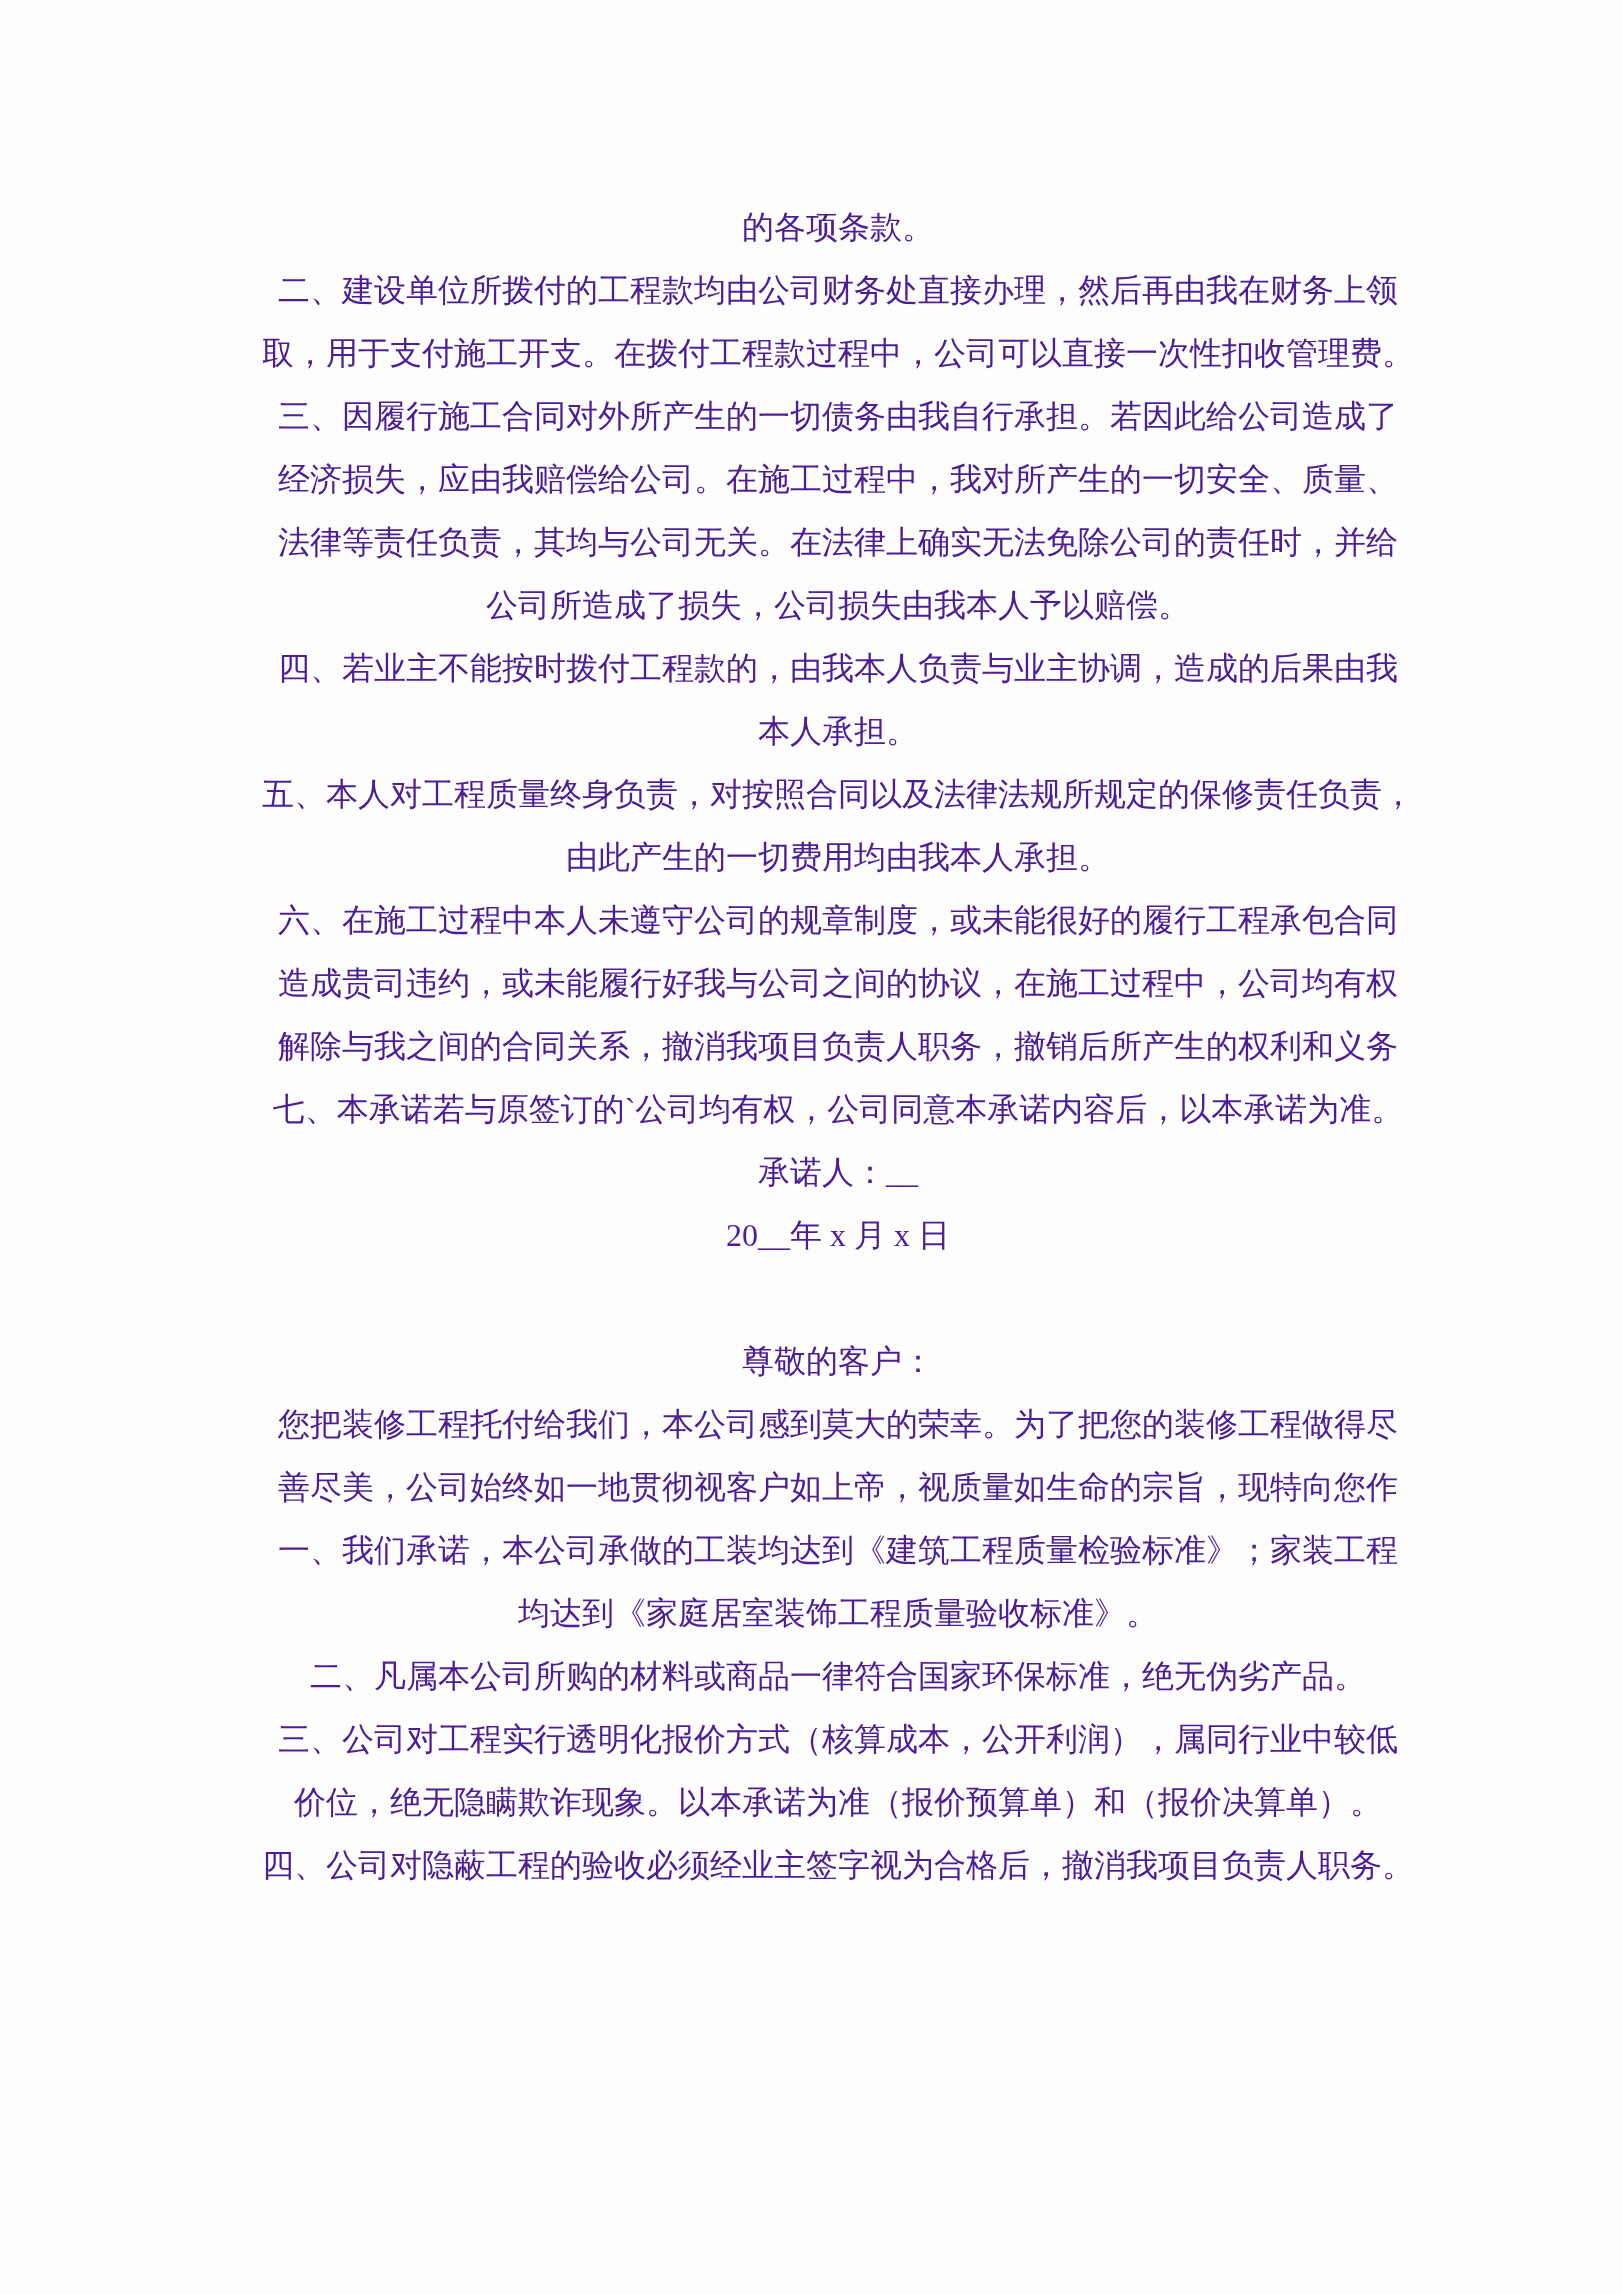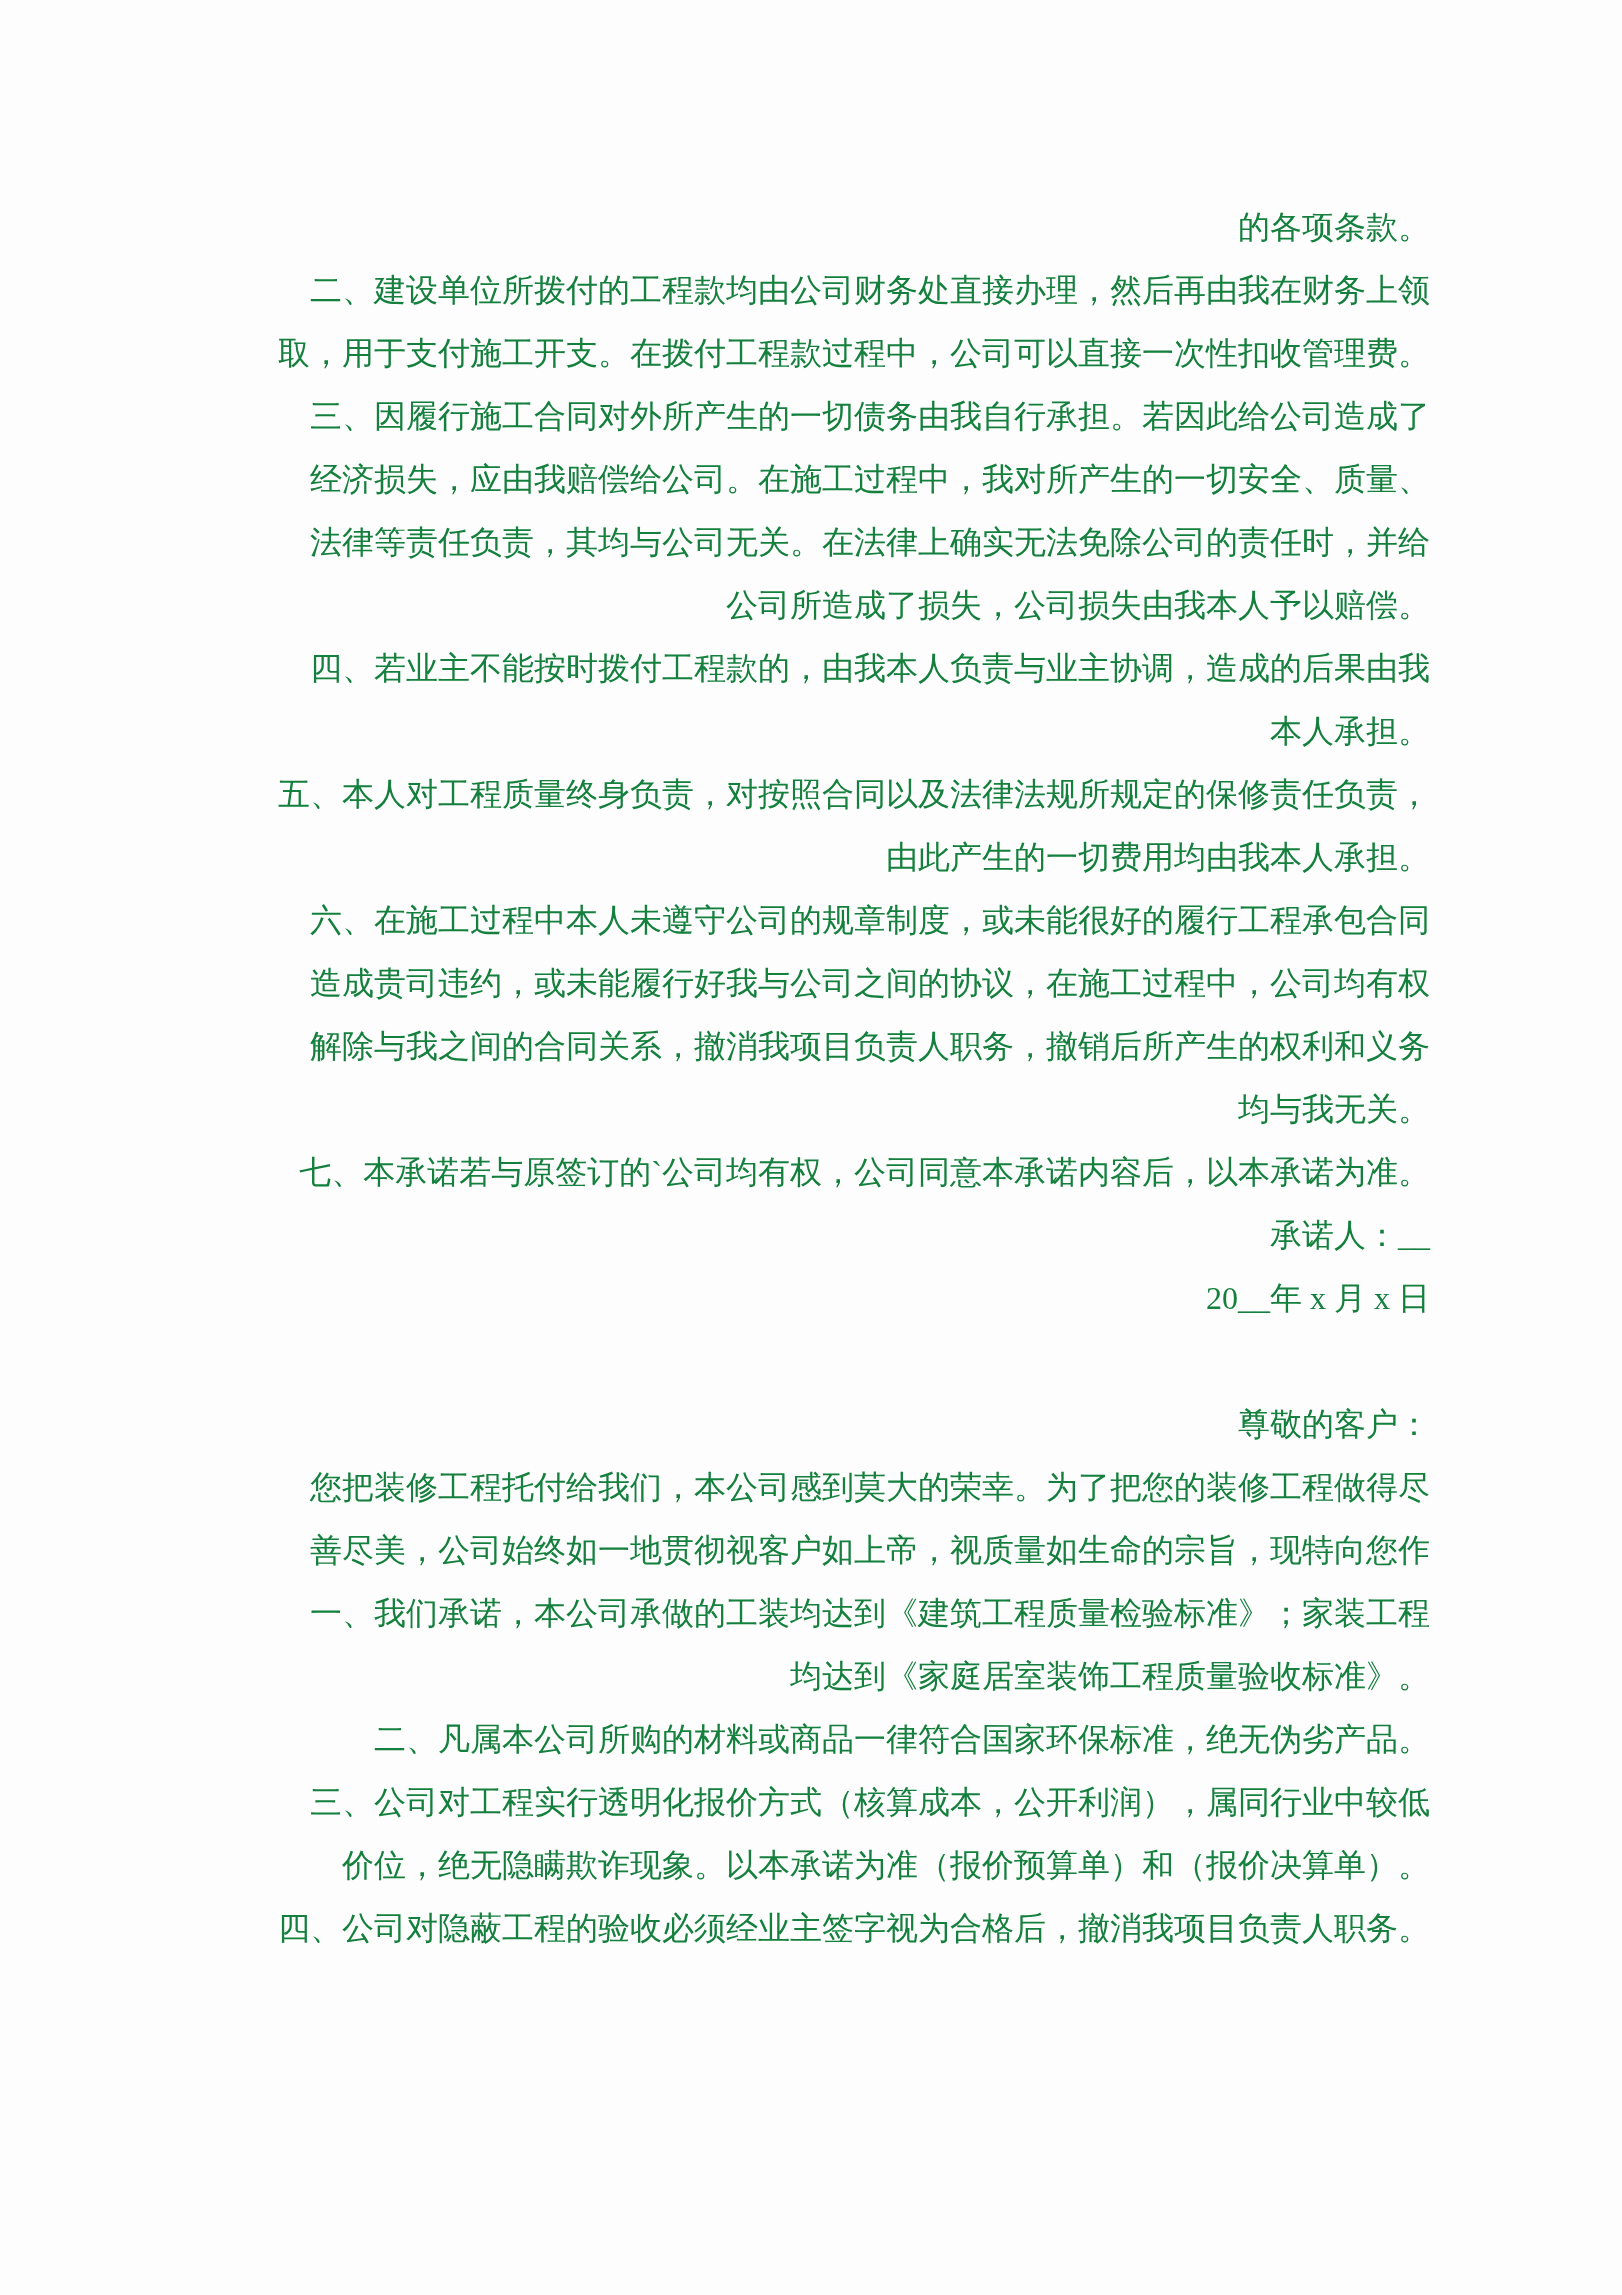--- a/index.html
+++ b/index.html
@@ -17,25 +17,25 @@
       width: 1623px;
       height: 2295px;
       overflow: hidden;
       background: #fdfdfd;
     }
     .content {
       position: absolute;
       left: 246px;
       top: 196px;
       width: 1184px;
-      color: #15803d;
+      color: #4c1d95;
       font-size: 32px;
       line-height: 63px;
       font-weight: normal;
-      text-align: right;
+      text-align: center;
     }
     .line {
       min-height: 63px;
       white-space: nowrap;
     }
   </style>
 </head>
 <body>
 
 <div class="page">
@@ -47,21 +47,20 @@
     <div class="line">经济损失，应由我赔偿给公司。在施工过程中，我对所产生的一切安全、质量、</div>
     <div class="line">法律等责任负责，其均与公司无关。在法律上确实无法免除公司的责任时，并给</div>
     <div class="line">公司所造成了损失，公司损失由我本人予以赔偿。</div>
     <div class="line">四、若业主不能按时拨付工程款的，由我本人负责与业主协调，造成的后果由我</div>
     <div class="line">本人承担。</div>
     <div class="line">五、本人对工程质量终身负责，对按照合同以及法律法规所规定的保修责任负责，</div>
     <div class="line">由此产生的一切费用均由我本人承担。</div>
     <div class="line">六、在施工过程中本人未遵守公司的规章制度，或未能很好的履行工程承包合同</div>
     <div class="line">造成贵司违约，或未能履行好我与公司之间的协议，在施工过程中，公司均有权</div>
     <div class="line">解除与我之间的合同关系，撤消我项目负责人职务，撤销后所产生的权利和义务</div>
-    <div class="line">均与我无关。</div>
     <div class="line">七、本承诺若与原签订的`公司均有权，公司同意本承诺内容后，以本承诺为准。</div>
     <div class="line">承诺人：__</div>
     <div class="line">20__年 x 月 x 日</div>
     <div class="line"></div>
     <div class="line">尊敬的客户：</div>
     <div class="line">您把装修工程托付给我们，本公司感到莫大的荣幸。为了把您的装修工程做得尽</div>
     <div class="line">善尽美，公司始终如一地贯彻视客户如上帝，视质量如生命的宗旨，现特向您作</div>
     <div class="line">一、我们承诺，本公司承做的工装均达到《建筑工程质量检验标准》；家装工程</div>
     <div class="line">均达到《家庭居室装饰工程质量验收标准》。</div>
     <div class="line">二、凡属本公司所购的材料或商品一律符合国家环保标准，绝无伪劣产品。</div>

